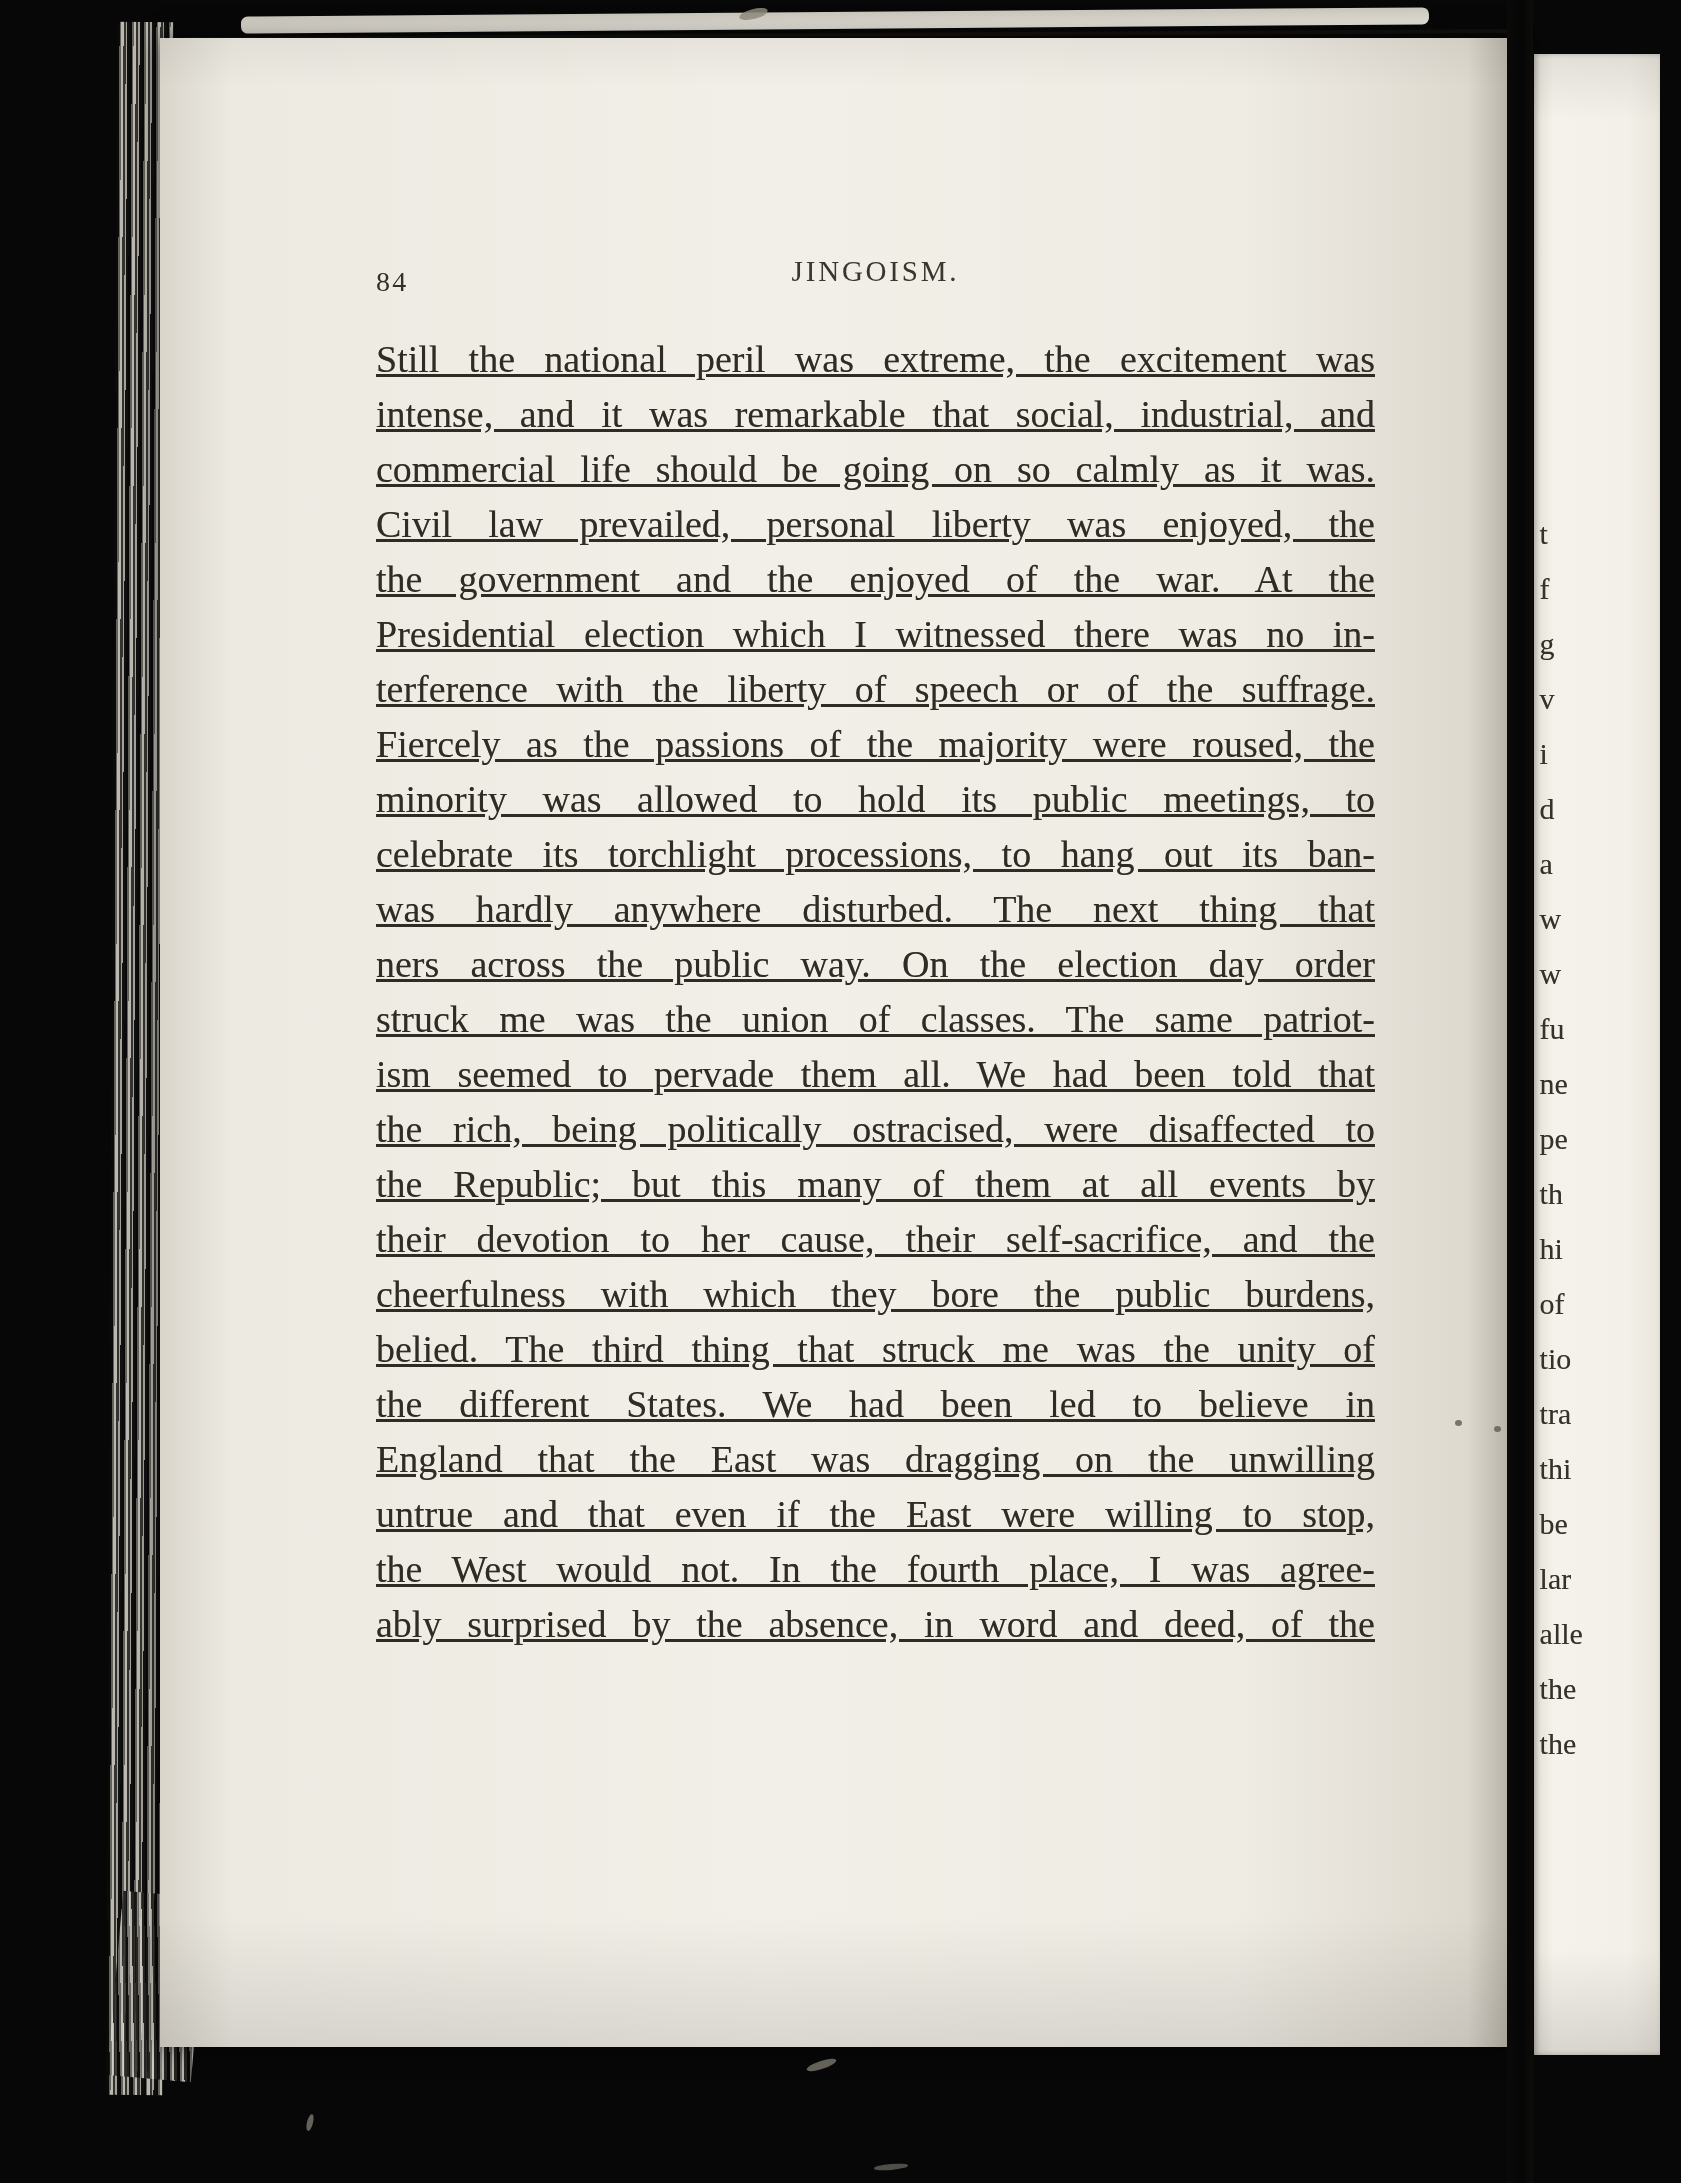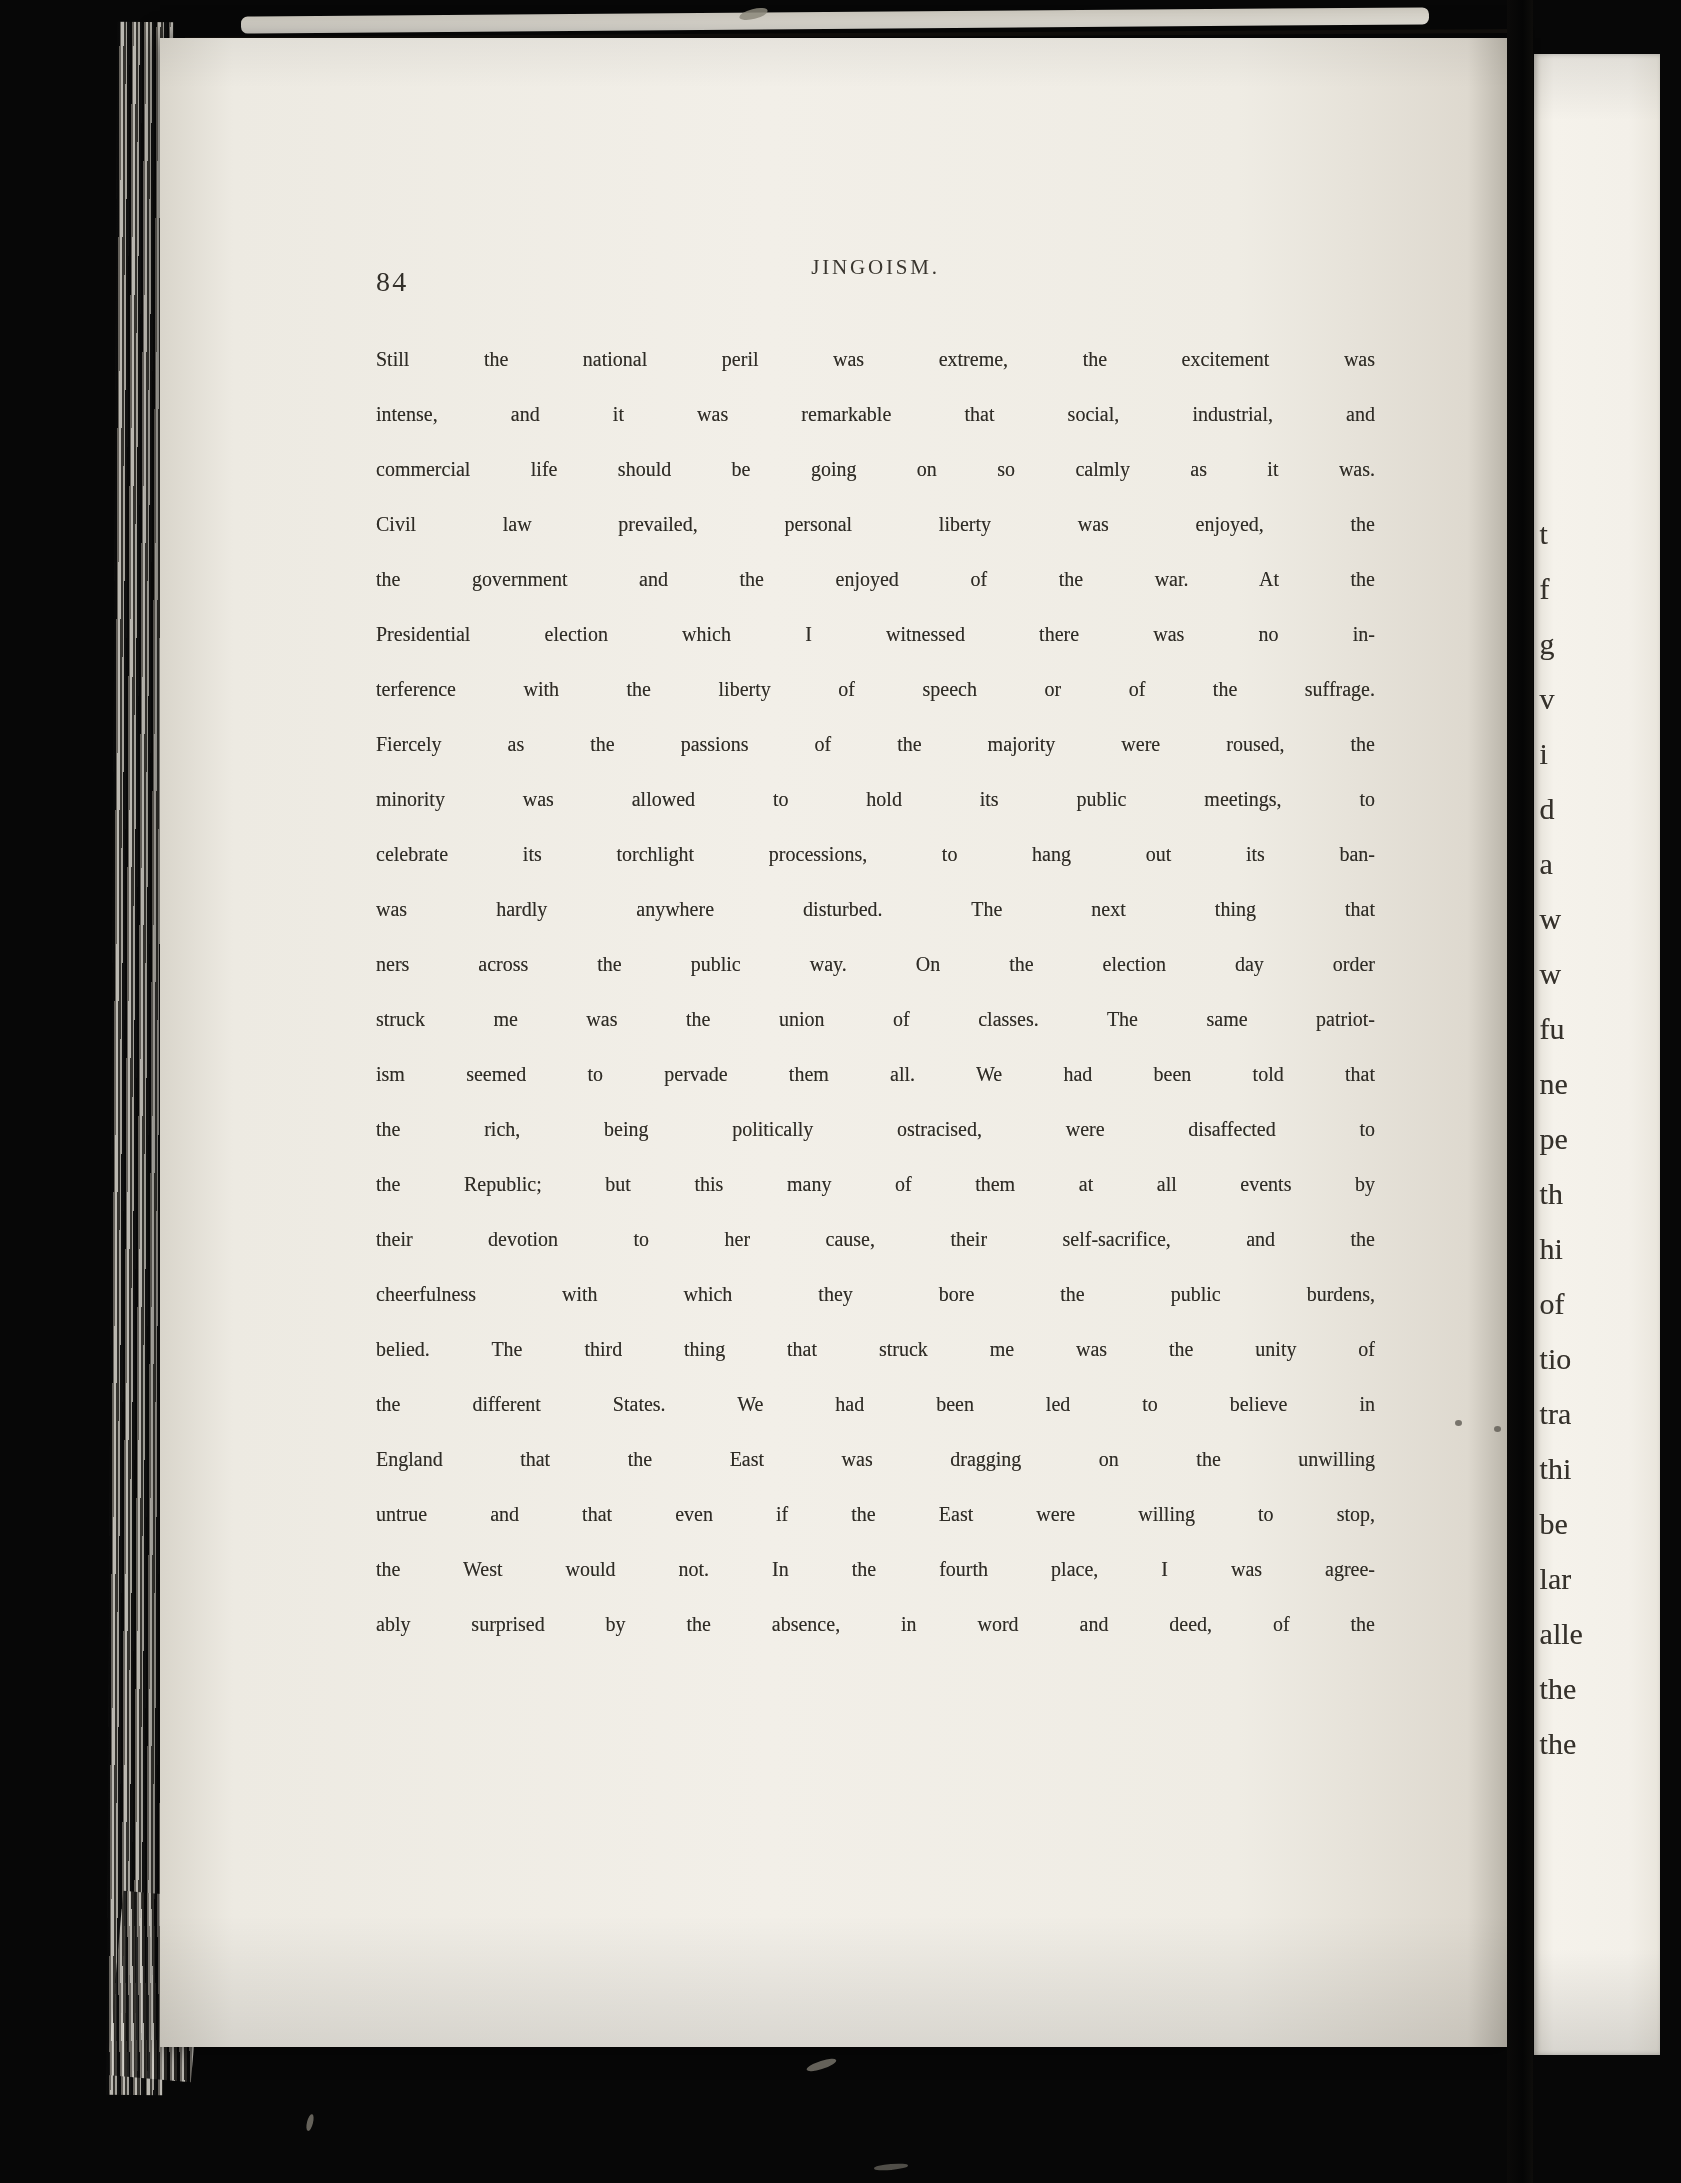--- a/index.html
+++ b/index.html
@@ -50,27 +50,28 @@
     box-shadow:0 0 22.4px rgba(0,0,0,.6);
   }
 
   .page-number{
     position:absolute;left:216px;top:228px;
     font-size:28px;color:#33302a;letter-spacing:2.2px;
   }
   .running-header{
     position:absolute;left:216px;top:217px;width:999px;
     text-align:center;
-    font-size:21px;color:#3a362f;letter-spacing:2.8px;
+    font-size:29px;color:#3a362f;letter-spacing:2.8px;
   }
 
   .body-text{
     position:absolute;left:216px;top:294px;width:999px;
-    font-size:20px;color:#2f2c26;
+    font-size:38px;color:#2f2c26;
     text-shadow:0 0 0.6px rgba(47,44,38,.45);
+    text-decoration:underline;
   }
   .body-text .line{
     height:55px;line-height:55px;
     text-align:justify;
     text-align-last:justify;
     word-spacing:1.1px;
     white-space:normal;
   }
 
   

